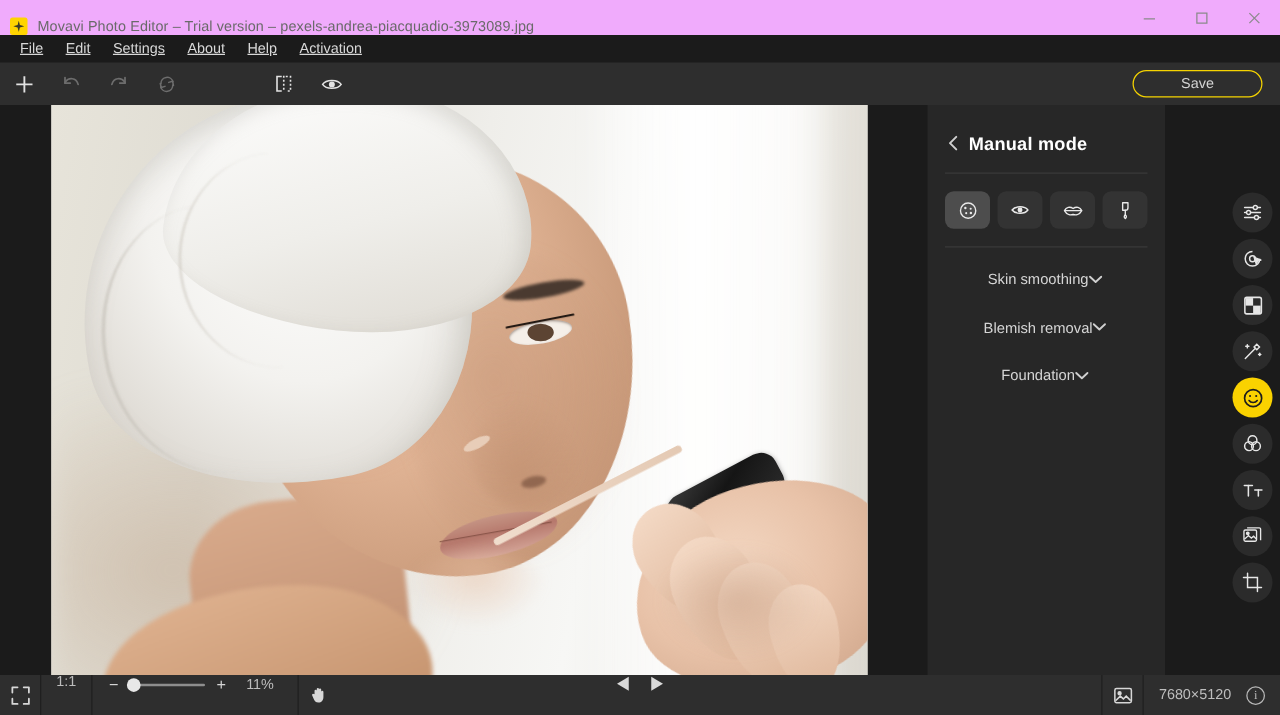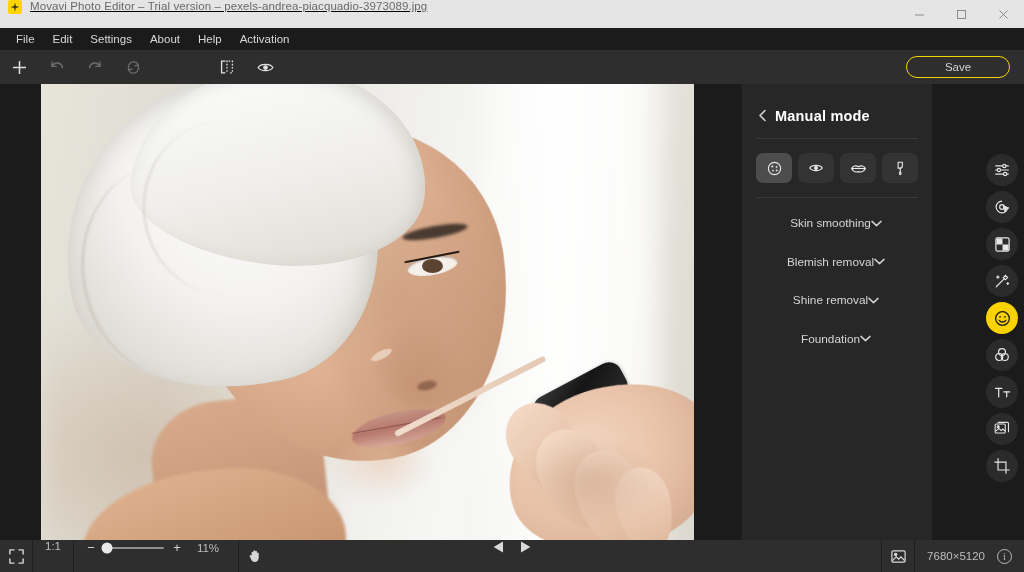--- a/index.html
+++ b/index.html
@@ -7,24 +7,23 @@
     width: 1024px; height: 572px;
     overflow: hidden;
     background: #1b1b1b;
     font-family: "Liberation Sans", sans-serif;
     -webkit-font-smoothing: antialiased;
   }
   .app { position: relative; width: 1024px; height: 572px; display: flex; flex-direction: column; }
 
   
   .titlebar {
-    height: 28px; background: #e5e5e5;
-    display: flex; align-items: flex-start;
+    height: 28px; background: #f0abfc;
+    display: flex; align-items: flex-end;
     flex: 0 0 28px;
-    text-decoration: underline;
   }
   .app-icon {
     width: 14px; height: 14px; margin-left: 8px; margin-right: 8px;
     background: #ffd400; border-radius: 2px;
     position: relative; flex: 0 0 auto;
   }
   .app-icon::before {
     content: ""; position: absolute; left: 50%; top: 50%;
     width: 9px; height: 9px; transform: translate(-50%,-50%);
     background: #3a3a28;
@@ -42,20 +41,21 @@
   .win-btn svg { display: block; }
 
   
   .menubar {
     height: 22px; background: #1b1b1b; display: flex; align-items: center;
     padding-left: 8px; flex: 0 0 22px; gap: 2px;
   }
   .menu-item {
     font-size: 11.5px; color: #d8d8d8; padding: 2px 8px; border-radius: 2px;
     white-space: nowrap;
+    text-decoration: underline;
   }
 
   
   .toolbar {
     height: 34px; background: #2e2e2e; display: flex; align-items: flex-start;
     flex: 0 0 34px; position: relative;
   }
   .tb-btn {
     width: 38px; height: 34px; display: flex; align-items: center; justify-content: center;
     color: #e2e2e2;
@@ -530,28 +530,20 @@
         </div>
         <div class="opt-row">
           <span class="opt-label">Blemish removal</span>
           <span class="opt-chev">
             <svg width="11" height="7" viewBox="0 0 11 7" fill="none" stroke="currentColor" stroke-width="1.5" stroke-linecap="round" stroke-linejoin="round">
                 <polyline points="1,1.4 5.5,5.6 10,1.4"></polyline>
               </svg>
           </span>
         </div>
         <div class="opt-row">
-          <span class="opt-label">Shine removal</span>
-          <span class="opt-chev">
-            <svg width="11" height="7" viewBox="0 0 11 7" fill="none" stroke="currentColor" stroke-width="1.5" stroke-linecap="round" stroke-linejoin="round">
-                <polyline points="1,1.4 5.5,5.6 10,1.4"></polyline>
-              </svg>
-          </span>
-        </div>
-        <div class="opt-row">
           <span class="opt-label">Foundation</span>
           <span class="opt-chev">
             <svg width="11" height="7" viewBox="0 0 11 7" fill="none" stroke="currentColor" stroke-width="1.5" stroke-linecap="round" stroke-linejoin="round">
                 <polyline points="1,1.4 5.5,5.6 10,1.4"></polyline>
               </svg>
           </span>
         </div>
       </div>
     </div>
 

